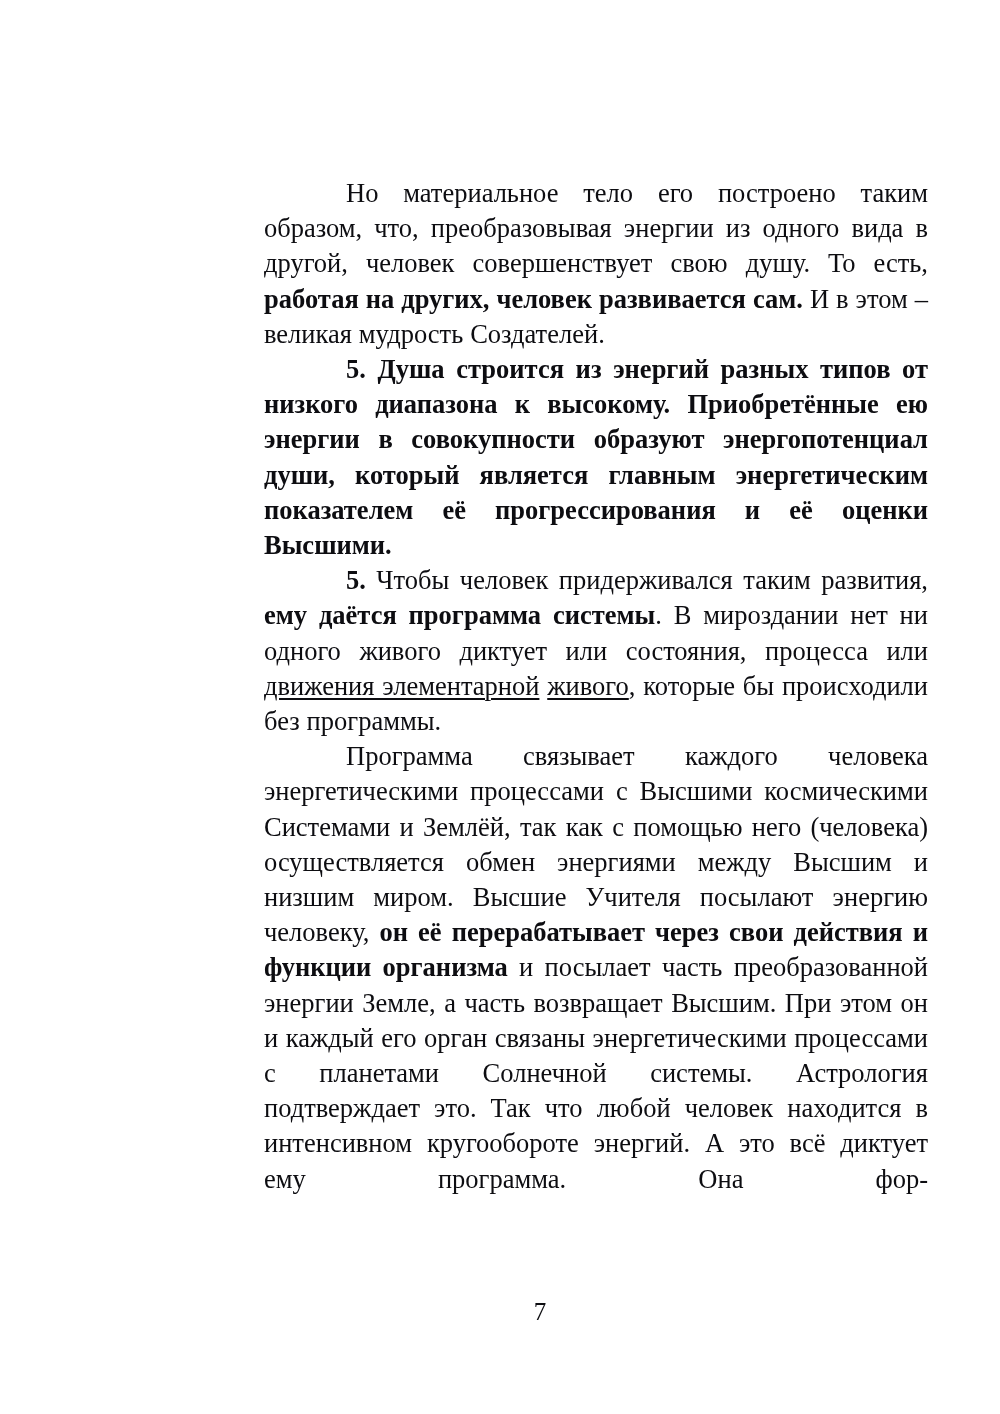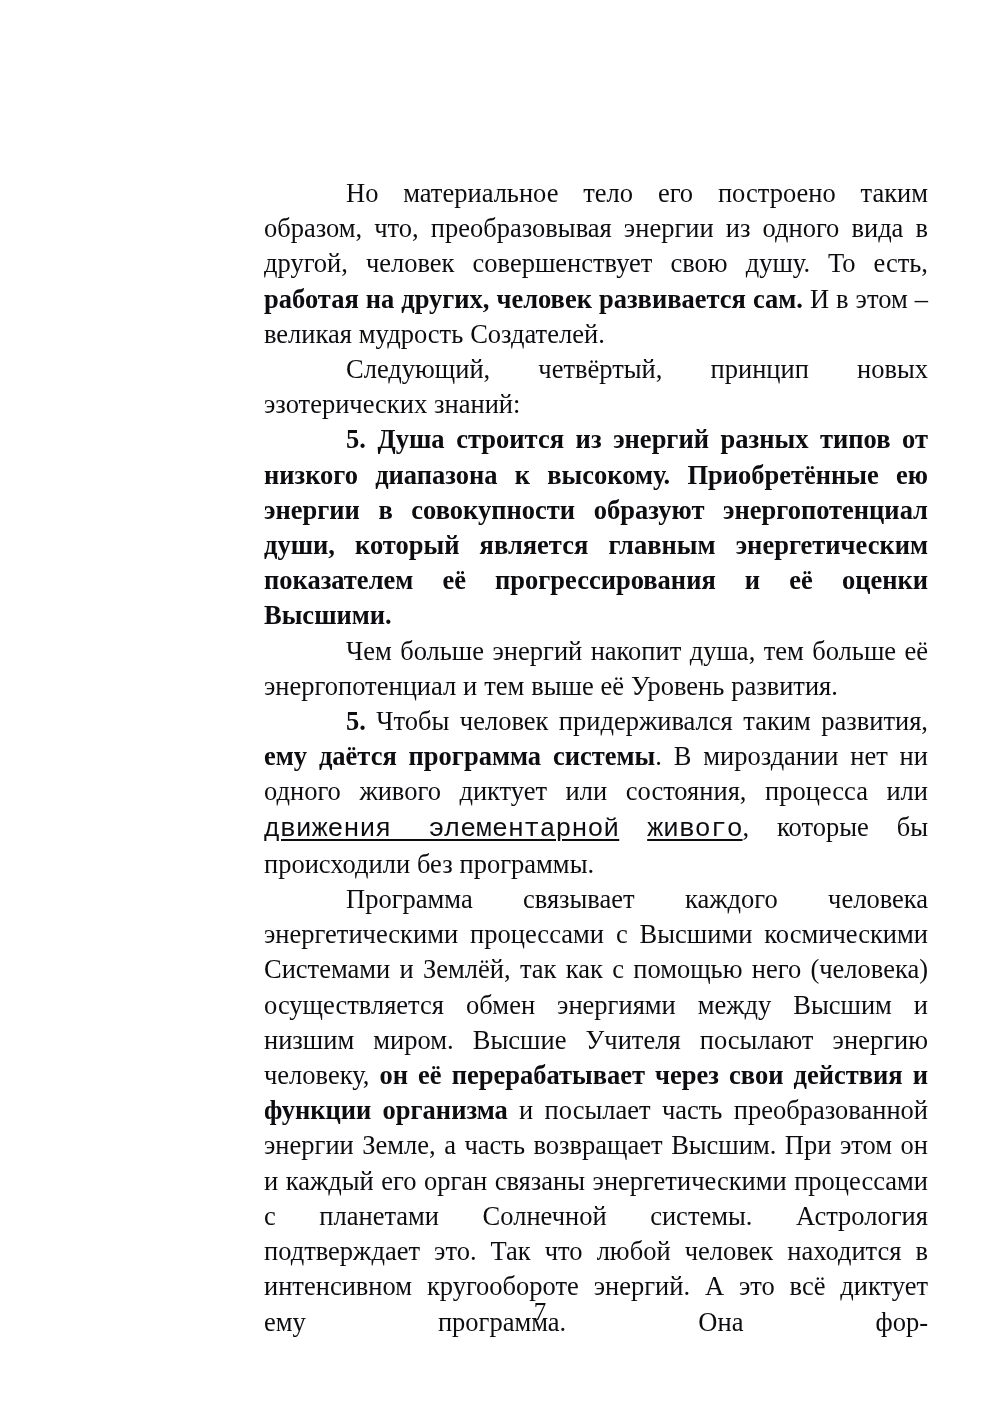--- a/index.html
+++ b/index.html
@@ -55,21 +55,20 @@
   }
 
   b, strong, .b {
     font-weight: bold;
   }
 
   .u {
     text-decoration: underline;
     text-decoration-thickness: 1.5px;
     text-underline-offset: 3px;
-    font-family: Liberation Mono, monospace;
   }
 
   #page-number {
     position: absolute;
     left: 0;
     top: 1297px;
     width: 1000px;
     text-align: center;
     font-size: 25px;
     line-height: 30px;
@@ -77,22 +76,20 @@
     color: #0d0d11;
   }
 </style>
 </head>
 <body>
 
 <div id="page">
 
   <div id="text-block">
     <p class="para"><span>Но материальное тело его построено таким образом, что, преобразовывая энергии из одного вида в другой, человек совершенствует свою душу. То есть, </span><b>работая на других, человек развивается сам.</b><span> И в этом – великая мудрость Создателей.</span></p>
-    <p class="para"><span>Следующий, четвёртый, принцип новых эзотерических знаний:</span></p>
     <p class="para"><b>5. Душа строится из энергий разных типов от низкого диапазона к высокому. Приобретённые ею энергии в совокупности образуют энергопотенциал души, который является главным энергетическим показателем её прогрессирования и её оценки Высшими.</b></p>
-    <p class="para"><span>Чем больше энергий накопит душа, тем больше её энергопотенциал и тем выше её Уровень развития.</span></p>
     <p class="para"><b>5.</b><span> Чтобы человек придерживался таким развития, </span><b>ему даётся программа системы</b><span>. В мироздании нет ни одного живого диктует или состояния, процесса или </span><span class="u">движения элементарной</span><span> </span><span class="u">живого</span><span>, которые бы происходили без программы.</span></p>
     <p class="para flush"><span>Программа связывает каждого человека энергетическими процессами с Высшими космическими Системами и Землёй, так как с помощью него (человека) осуществляется обмен энергиями между Высшим и низшим миром. Высшие Учителя посылают энергию человеку, </span><b>он её перерабатывает через свои действия и функции организма</b><span> и посылает часть преобразованной энергии Земле, а часть возвращает Высшим. При этом он и каждый его орган связаны энергетическими процессами с планетами Солнечной системы. Астрология подтверждает это. Так что любой человек находится в интенсивном кругообороте энергий. А это всё диктует ему программа. Она фор-</span></p>
   </div>
 
   <div id="page-number">7</div>
 
 </div>
 
 </body></html>

